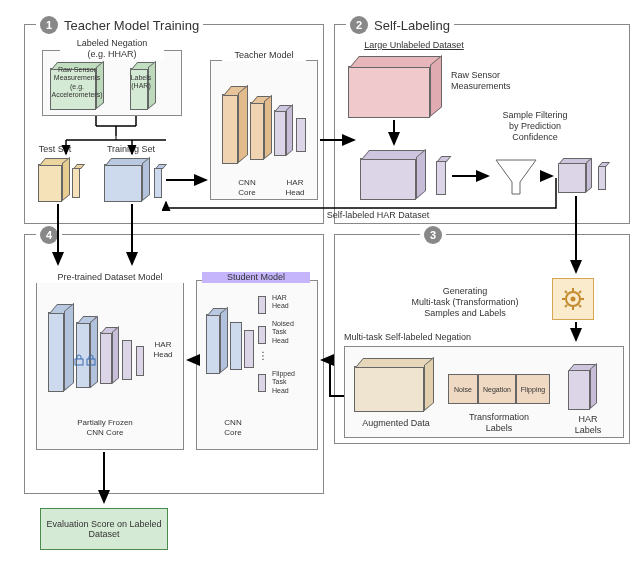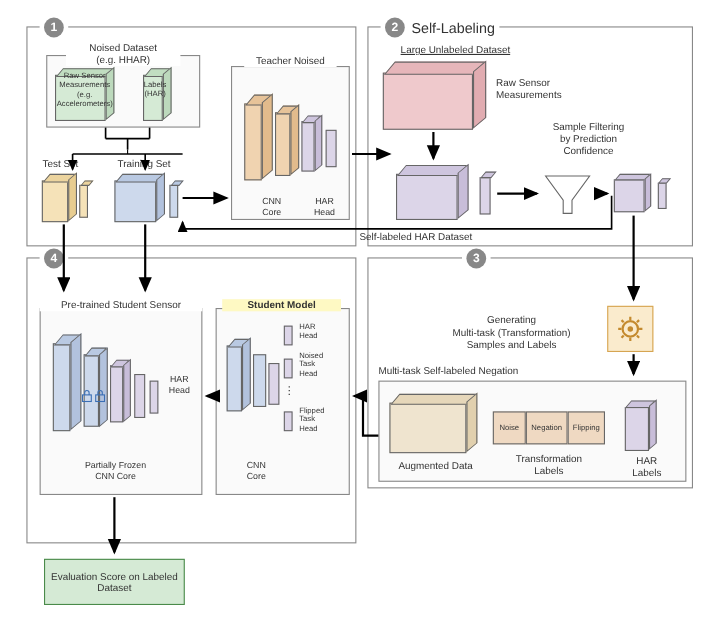--- a/index.html
+++ b/index.html
@@ -13,40 +13,41 @@
 .face { position: absolute; border: 1px solid #666; }
 svg.arrow { position: absolute; pointer-events: none; }
 .tinybox { border:1px solid #666; position:absolute; font-size:7px; display:flex; align-items:center; justify-content:center; }
 </style>
 </head>
 <body>
 
 <div class="panel" style="left:24px; top:24px; width:300px; height:200px;"></div>
 <div class="header" style="left:36px; top:16px; background:#fff; padding:0 4px;">
   <div class="badge">1</div>
+  <div class="title">Teacher Model Training</div>
 </div>
 
 <div class="panel" style="left:334px; top:24px; width:296px; height:200px;"></div>
 <div class="header" style="left:346px; top:16px; background:#fff; padding:0 4px;">
   <div class="badge">2</div>
   <div class="title">Self-Labeling</div>
 </div>
 
 <div class="panel" style="left:334px; top:234px; width:296px; height:210px;"></div>
 <div class="header" style="left:420px; top:226px; background:#fff; padding:0 4px;">
   <div class="badge">3</div>
 </div>
 
 <div class="panel" style="left:24px; top:234px; width:300px; height:260px;"></div>
 <div class="header" style="left:36px; top:226px; background:#fff; padding:0 4px;">
   <div class="badge">4</div>
 </div>
 
 <div class="panel" style="left:42px; top:50px; width:140px; height:66px; background:#fafafa;"></div>
-<div class="label" style="left:60px; top:38px; width:104px; background:#fff;">Noised Dataset
+<div class="label" style="left:60px; top:38px; width:104px; background:#fff;">Labeled Negation
 (e.g. HHAR)</div>
 
 <div class="box3d" style="left:50px; top:62px;">
   <div class="face" style="width:46px;height:42px;left:0;top:6px;background:#d5ead5;"></div>
   <div class="face" style="width:46px;height:8px;left:4px;top:0;transform:skewX(-40deg);background:#c1dec1;"></div>
   <div class="face" style="width:8px;height:42px;left:46px;top:2px;transform:skewY(-40deg);background:#bcd9bc;"></div>
 </div>
 <div class="label" style="left:48px; top:66px; width:58px; font-size:7px;">Raw Sensor
 Measurements
 (e.g.
@@ -76,21 +77,21 @@
   <div class="face" style="width:38px;height:38px;left:0;top:6px;background:#cdd9ec;"></div>
   <div class="face" style="width:38px;height:8px;left:4px;top:0;transform:skewX(-40deg);background:#b9c9e2;"></div>
   <div class="face" style="width:8px;height:38px;left:38px;top:2px;transform:skewY(-40deg);background:#b2c2dd;"></div>
 </div>
 <div class="box3d" style="left:154px; top:164px;">
   <div class="face" style="width:8px;height:30px;left:0;top:4px;background:#cdd9ec;"></div>
   <div class="face" style="width:8px;height:5px;left:3px;top:0;transform:skewX(-40deg);background:#b9c9e2;"></div>
 </div>
 
 <div class="panel" style="left:210px; top:60px; width:108px; height:140px; background:#fafafa;"></div>
-<div class="label" style="left:222px; top:50px; width:84px; background:#fff;">Teacher Noised</div>
+<div class="label" style="left:222px; top:50px; width:84px; background:#fff;">Teacher Model</div>
 
 <div class="box3d" style="left:222px; top:86px;">
   <div class="face" style="width:16px;height:70px;left:0;top:8px;background:#f0d3b0;"></div>
   <div class="face" style="width:16px;height:10px;left:5px;top:0;transform:skewX(-40deg);background:#e7c399;"></div>
   <div class="face" style="width:10px;height:70px;left:16px;top:3px;transform:skewY(-40deg);background:#e2bb8c;"></div>
   <div class="face" style="width:14px;height:58px;left:28px;top:16px;background:#f0d3b0;"></div>
   <div class="face" style="width:14px;height:8px;left:32px;top:10px;transform:skewX(-40deg);background:#e7c399;"></div>
   <div class="face" style="width:8px;height:58px;left:42px;top:12px;transform:skewY(-40deg);background:#e2bb8c;"></div>
   <div class="face" style="width:12px;height:46px;left:52px;top:24px;background:#dcd5e8;"></div>
   <div class="face" style="width:12px;height:7px;left:55px;top:19px;transform:skewX(-40deg);background:#cec5de;"></div>
@@ -178,21 +179,21 @@
 
 <div class="box3d" style="left:568px; top:364px;">
   <div class="face" style="width:22px;height:40px;left:0;top:6px;background:#dcd5e8;"></div>
   <div class="face" style="width:22px;height:7px;left:3px;top:0;transform:skewX(-40deg);background:#cec5de;"></div>
   <div class="face" style="width:7px;height:40px;left:22px;top:2px;transform:skewY(-40deg);background:#c8bdd9;"></div>
 </div>
 <div class="label" style="left:566px; top:414px; width:44px;">HAR
 Labels</div>
 
 <div class="panel" style="left:36px; top:280px; width:148px; height:170px; background:#fafafa;"></div>
-<div class="label" style="left:36px; top:272px; width:148px; background:#fff;">Pre-trained Student Sensor</div>
+<div class="label" style="left:36px; top:272px; width:148px; background:#fff;">Pre-trained Dataset Model</div>
 <div class="box3d" style="left:48px; top:304px;">
   <div class="face" style="width:16px;height:80px;left:0;top:8px;background:#cdd9ec;"></div>
   <div class="face" style="width:16px;height:10px;left:5px;top:0;transform:skewX(-40deg);background:#b9c9e2;"></div>
   <div class="face" style="width:10px;height:80px;left:16px;top:3px;transform:skewY(-40deg);background:#b2c2dd;"></div>
   <div class="face" style="width:14px;height:66px;left:28px;top:18px;background:#cdd9ec;"></div>
   <div class="face" style="width:14px;height:8px;left:32px;top:12px;transform:skewX(-40deg);background:#b9c9e2;"></div>
   <div class="face" style="width:8px;height:66px;left:42px;top:15px;transform:skewY(-40deg);background:#b2c2dd;"></div>
   <div class="face" style="width:12px;height:52px;left:52px;top:28px;background:#dcd5e8;"></div>
   <div class="face" style="width:12px;height:7px;left:55px;top:23px;transform:skewX(-40deg);background:#cec5de;"></div>
   <div class="face" style="width:7px;height:52px;left:64px;top:25px;transform:skewY(-40deg);background:#c8bdd9;"></div>
@@ -207,21 +208,21 @@
 <svg style="position:absolute;left:86px;top:354px;" width="10" height="12">
     <rect x="1" y="5" width="8" height="6" fill="none" stroke="#3b6fb5"></rect>
     <path d="M3 5 v-2 a2 2 0 0 1 4 0 v2" fill="none" stroke="#3b6fb5"></path>
   </svg>
 <div class="label" style="left:148px; top:340px; width:30px; font-size:8px;">HAR
 Head</div>
 <div class="label" style="left:60px; top:418px; width:90px; font-size:8px;">Partially Frozen
 CNN Core</div>
 
 <div class="panel" style="left:196px; top:280px; width:122px; height:170px; background:#fafafa;"></div>
-<div class="label" style="left:202px; top:272px; width:108px; background:#fef9c3;font-weight:bold;">Student Model</div>
+<div class="label" style="left:202px; top:272px; width:108px; background:#c4b5fd;">Student Model</div>
 <div class="box3d" style="left:206px; top:306px;">
   <div class="face" style="width:14px;height:60px;left:0;top:8px;background:#cdd9ec;"></div>
   <div class="face" style="width:14px;height:8px;left:4px;top:2px;transform:skewX(-40deg);background:#b9c9e2;"></div>
   <div class="face" style="width:8px;height:60px;left:14px;top:4px;transform:skewY(-40deg);background:#b2c2dd;"></div>
   <div class="face" style="width:12px;height:48px;left:24px;top:16px;background:#cdd9ec;"></div>
   <div class="face" style="width:10px;height:38px;left:38px;top:24px;background:#dcd5e8;"></div>
 </div>
 
 <div class="face" style="position:absolute;left:258px;top:296px;width:8px;height:18px;background:#dcd5e8;border:1px solid #666;"></div>
 <div class="face" style="position:absolute;left:258px;top:326px;width:8px;height:18px;background:#dcd5e8;border:1px solid #666;"></div>

